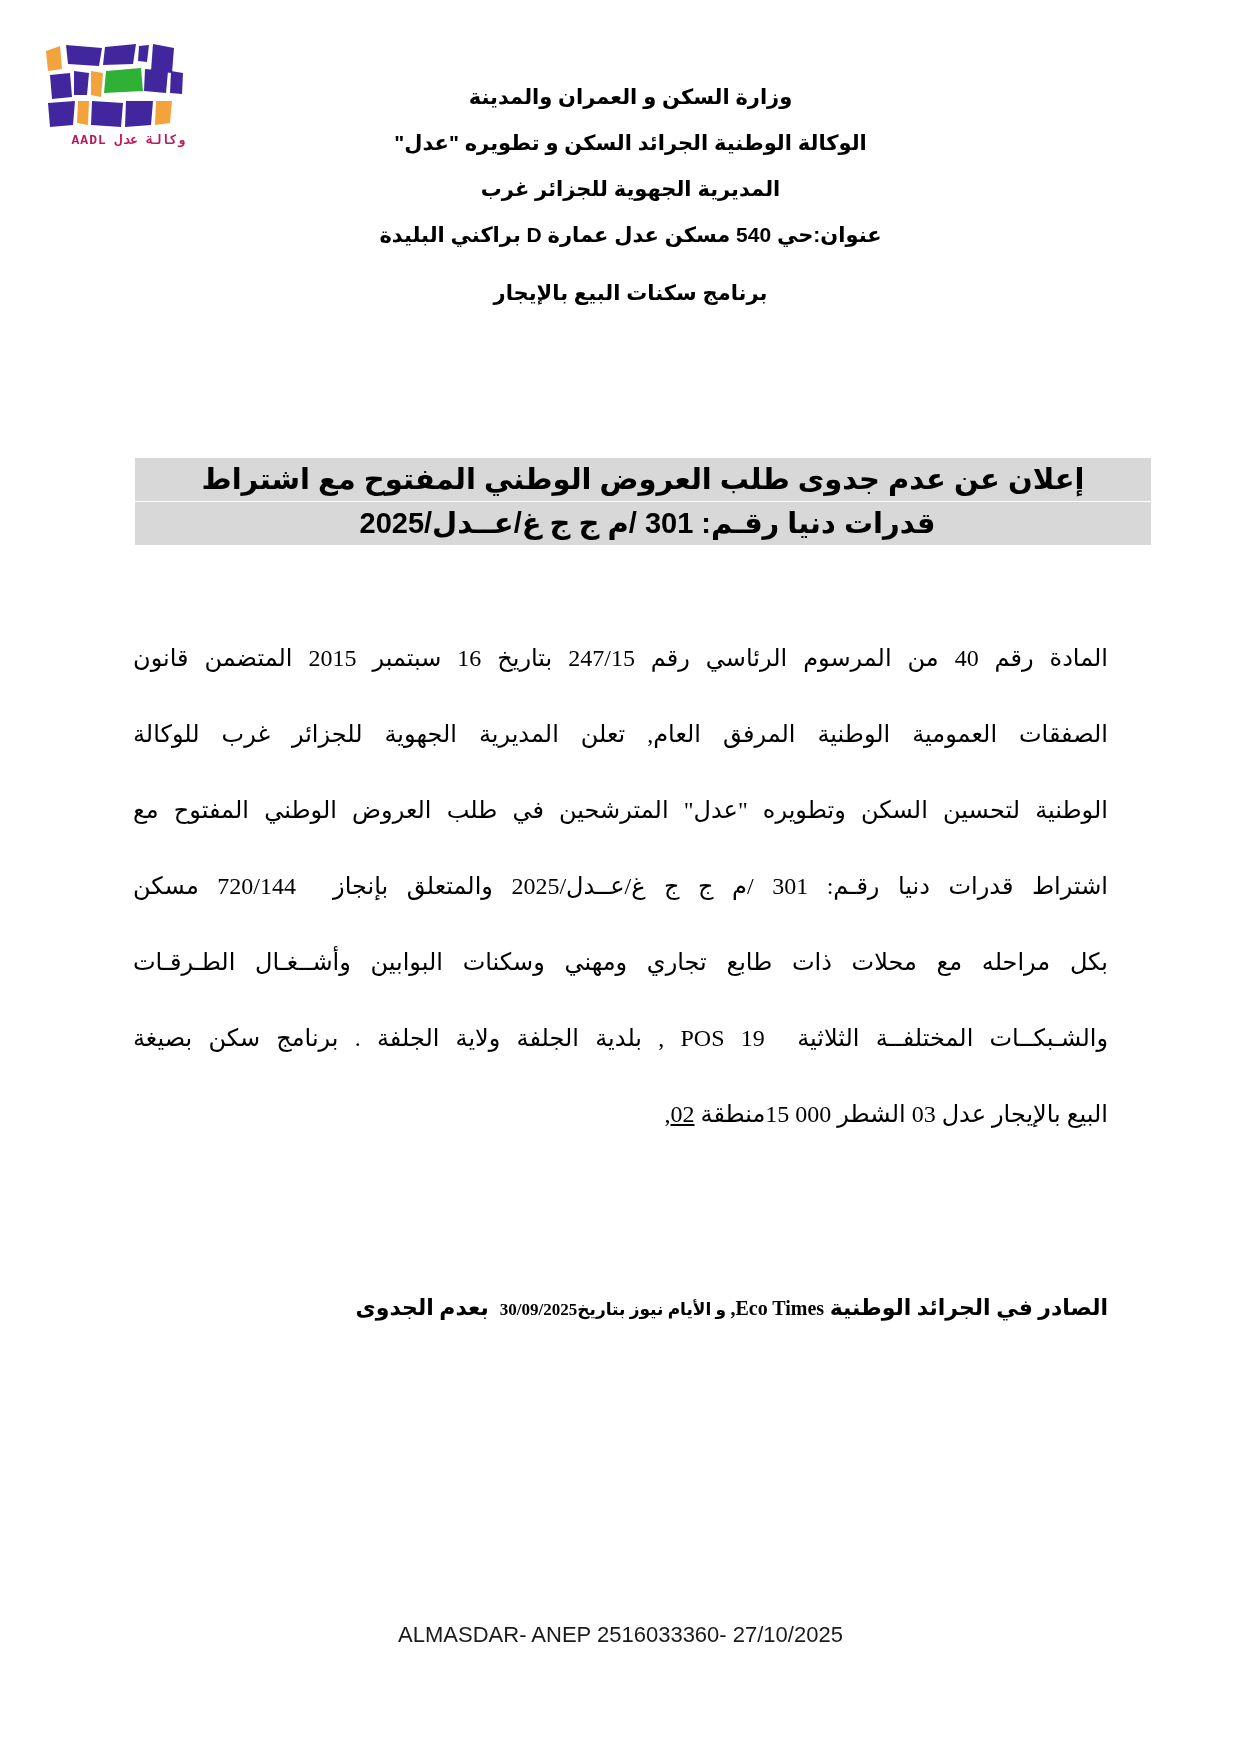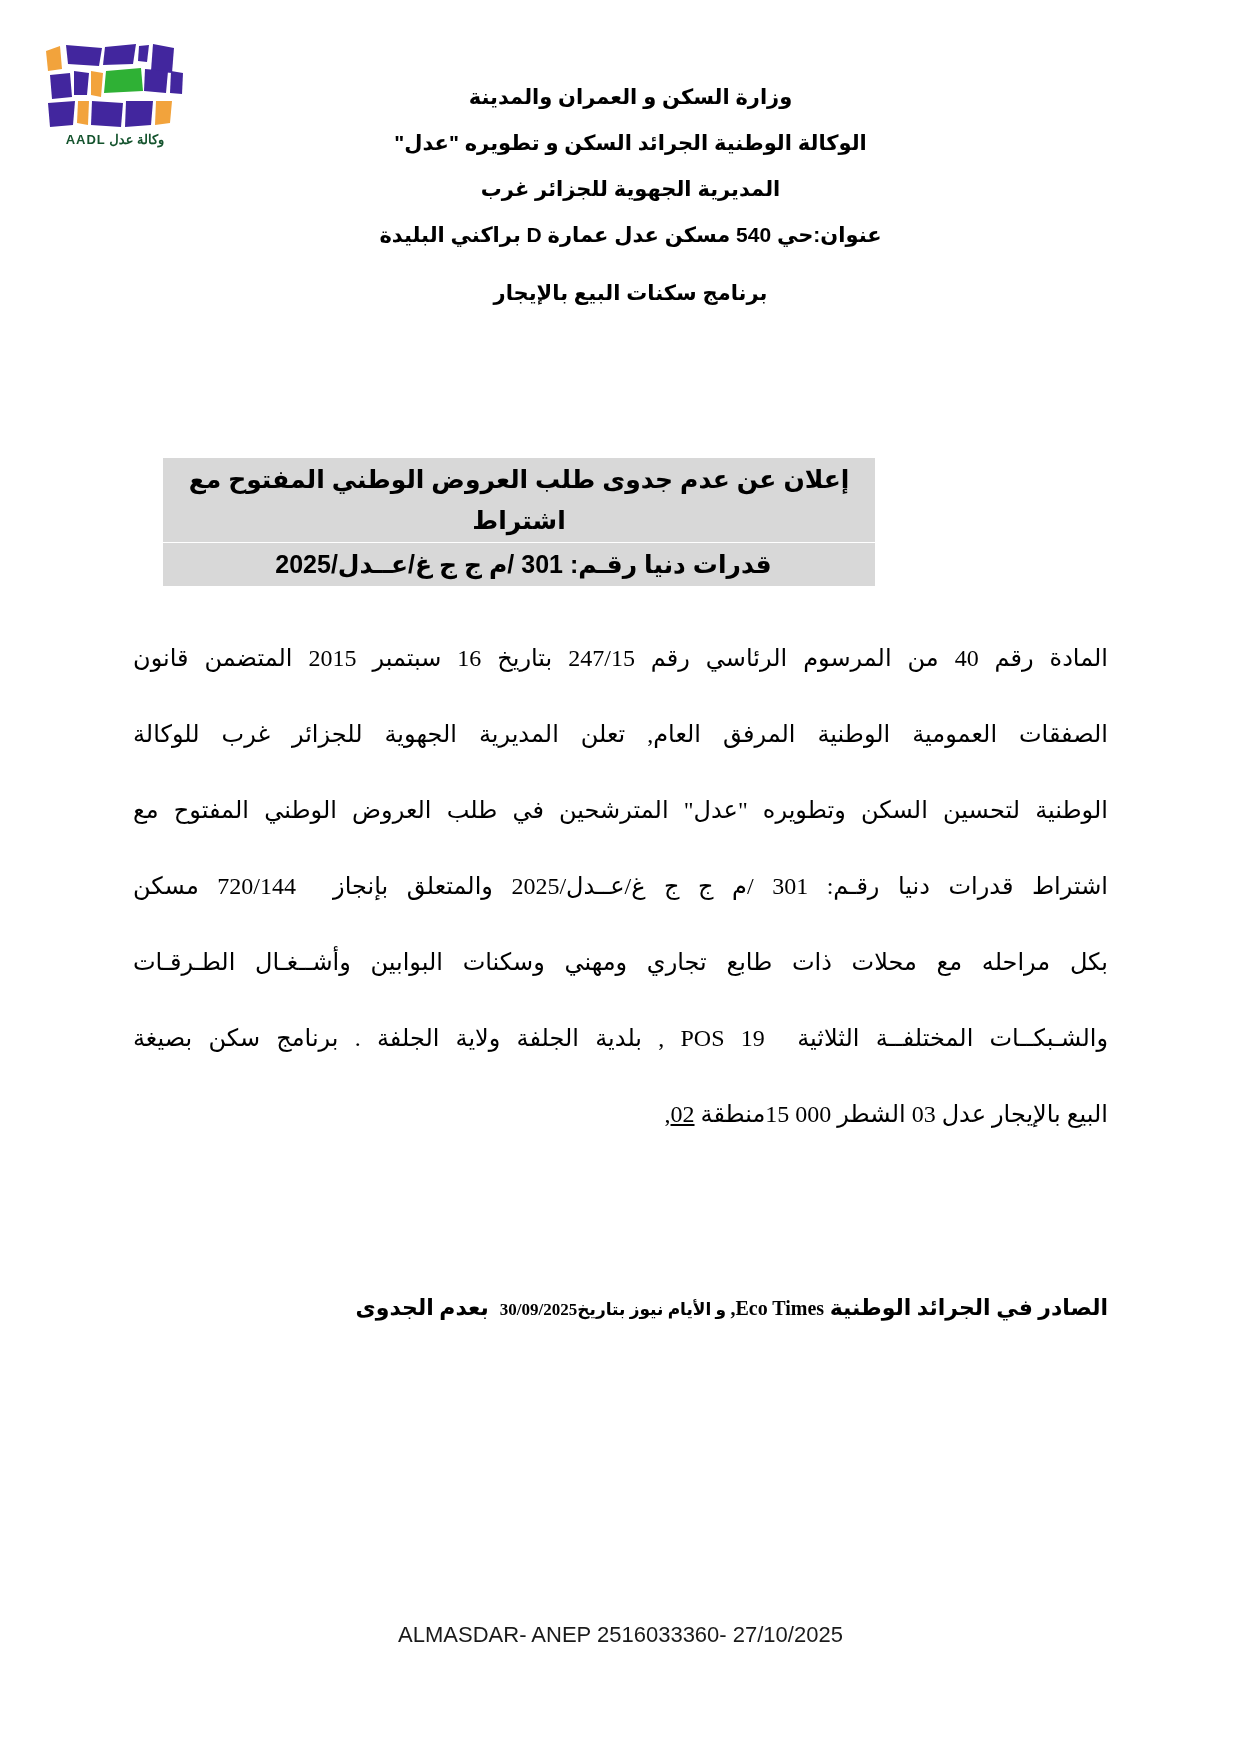--- a/index.html
+++ b/index.html
@@ -7,41 +7,41 @@
   body {
     width:1241px; height:1755px; position:relative;
     font-family:"Liberation Serif","DejaVu Sans",serif;
     color:#000;
   }
 
   
   .logo { position:absolute; left:45px; top:42px; width:140px; }
   .logo svg { display:block; }
   .logo-caption {
-    margin-top:2px; text-align:center; direction:rtl;
-    font-family:Liberation Sans, sans-serif;
-    font-weight:bold; font-size:13px; color:#14532d; letter-spacing:1px;
+    margin-top:2px; text-align:right; direction:rtl;
+    font-family:Liberation Mono, monospace;
+    font-weight:bold; font-size:13px; color:#be185d; letter-spacing:1px;
   }
 
   
   .header {
     position:absolute; top:74px; left:10px; width:100%;
     direction:rtl; text-align:center;
     font-family:"Liberation Sans","DejaVu Sans",sans-serif;
     font-weight:bold; font-size:21px;
   }
   .header .h-line { line-height:46px; }
   .header .h-line.program { margin-top:12px; }
 
   
   .notice {
-    position:absolute; left:135px; top:458px; width:712px;
+    position:absolute; left:135px; top:458px; width:1016px;
     direction:rtl; text-align:center;
     font-family:"Liberation Sans","DejaVu Sans",sans-serif;
-    font-weight:bold; font-size:25px;margin-left:28px;
+    font-weight:bold; font-size:29px;
   }
   .notice .n-line {
     background:#d8d8d8; line-height:41px; padding:1px 8px;
   }
   .notice .n-line + .n-line { margin-top:1px;padding-left:17px; }
 
   
   .body-text {
     position:absolute; left:133px; top:620px; width:975px;
     direction:rtl; font-size:24px;

